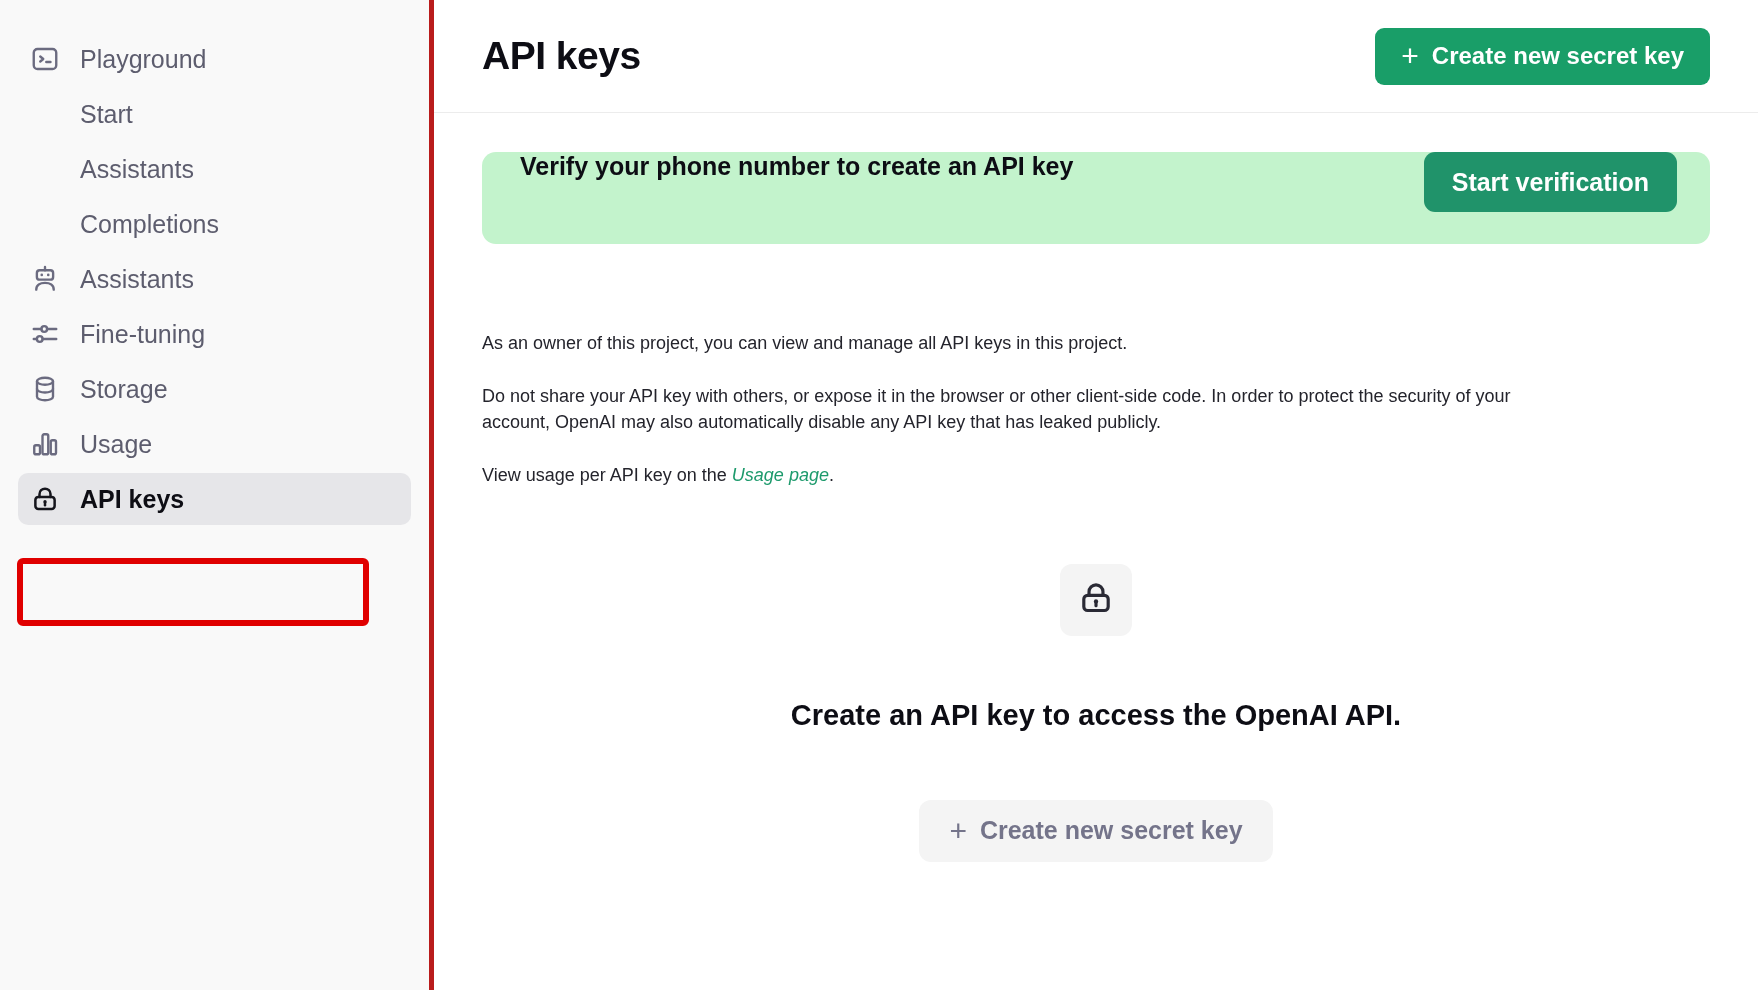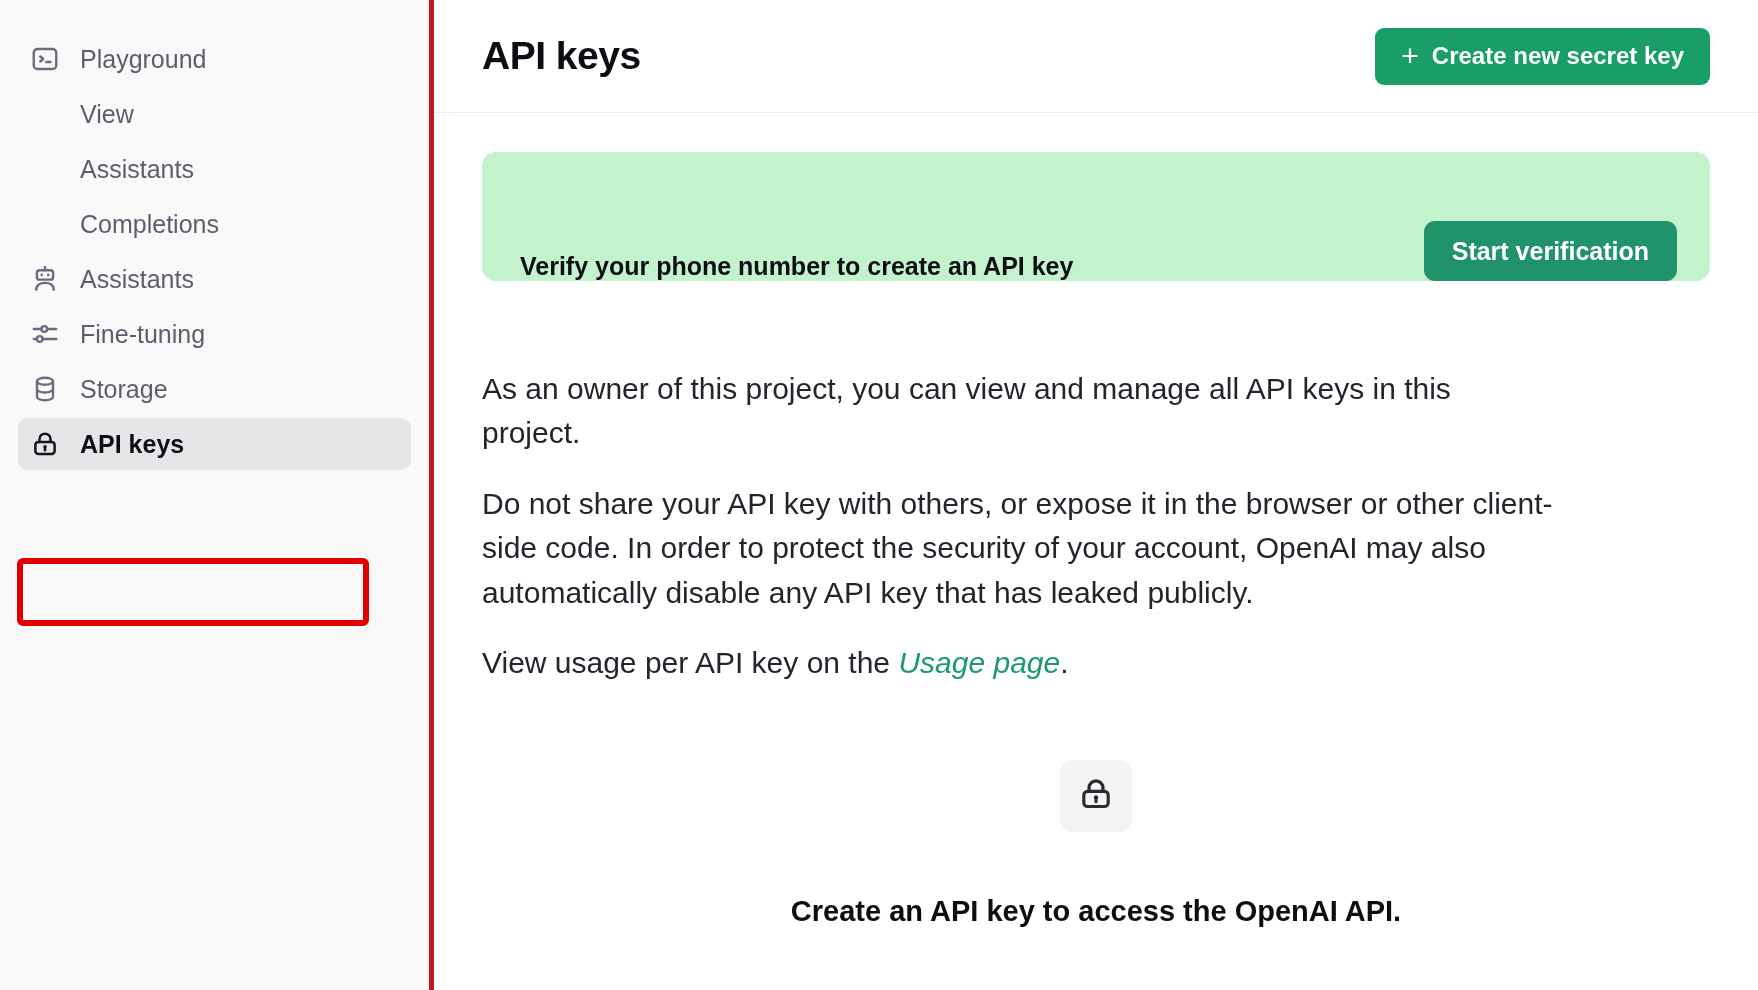--- a/index.html
+++ b/index.html
@@ -78,37 +78,37 @@
     white-space: nowrap;
   }
   .btn-green .plus { font-size: 30px; font-weight: 400; line-height: 0.8; }
 
   #content { padding: 0 48px; }
 
   #banner {
     margin-top: 39px;
     background: #c3f3cc;
     border-radius: 14px;
-    height: 129px;
-    display: flex; align-items: flex-end; justify-content: space-between;
+    height: 92px;
+    display: flex; align-items: flex-start; justify-content: space-between;
     padding: 0 33px 0 38px;
   }
   #banner-text { font-size: 25px; font-weight: 700; color: #0d0d14; }
   #btn-start-verification {
     background: #20936a;
     color: #fff; border: none;
     border-radius: 11px;
     font-size: 25px; font-weight: 700;
     font-family: Liberation Sans, sans-serif;
     height: 60px; padding: 0 28px;
     cursor: pointer; white-space: nowrap;
   }
 
   .para {
-    font-size: 30px;
+    font-size: 18px;
     color: #24242c;
     line-height: 1.48;
     max-width: 1075px;
     margin-top: 0;
   }
   #para-1 { margin-top: 86px; }
   #para-2 { margin-top: 26px; }
   #para-3 { margin-top: 26px; }
   .link-green { color: #1d9a6c; text-decoration: none; cursor: pointer; font-style: italic; }
 
@@ -151,21 +151,21 @@
         <svg width="30" height="30" viewBox="0 0 24 24" fill="none" stroke="#6b6b80" stroke-width="1.9" stroke-linecap="round" stroke-linejoin="round">
           <rect x="3" y="4" width="18" height="16" rx="3"></rect>
           <polyline points="8.2,10 10.6,12 8.2,14"></polyline>
           <line x1="13" y1="14.4" x2="16.4" y2="14.4"></line>
         </svg>
       </span>
       <span class="lbl">Playground</span>
     </div>
 
     <div class="nav-item sub">
-      <span class="lbl">View</span>
+      <span class="lbl">Start</span>
     </div>
 
     <div class="nav-item sub">
       <span class="lbl">Assistants</span>
     </div>
 
     <div class="nav-item sub">
       <span class="lbl">Completions</span>
     </div>
 
@@ -201,20 +201,30 @@
       <span class="ico">
         <svg width="30" height="30" viewBox="0 0 24 24" fill="none" stroke="#6b6b80" stroke-width="1.9" stroke-linecap="round" stroke-linejoin="round">
           <ellipse cx="12" cy="5.8" rx="6.4" ry="2.8"></ellipse>
           <path d="M5.6 5.8v12.4c0 1.55 2.87 2.8 6.4 2.8s6.4-1.25 6.4-2.8V5.8"></path>
           <path d="M5.6 12c0 1.55 2.87 2.8 6.4 2.8s6.4-1.25 6.4-2.8"></path>
         </svg>
       </span>
       <span class="lbl">Storage</span>
     </div>
 
+    <div class="nav-item">
+      <span class="ico">
+        <svg width="30" height="30" viewBox="0 0 24 24" fill="none" stroke="#6b6b80" stroke-width="1.9" stroke-linecap="round" stroke-linejoin="round">
+          <rect x="3.4" y="13" width="4.6" height="7.2" rx="1.3"></rect>
+          <rect x="10" y="4.2" width="4.6" height="16" rx="1.3"></rect>
+          <rect x="16.6" y="9" width="4.2" height="11.2" rx="1.3"></rect>
+        </svg>
+      </span>
+      <span class="lbl">Usage</span>
+    </div>
 
     <div class="nav-item active">
       <span class="ico">
         <svg width="30" height="30" viewBox="0 0 24 24" fill="none" stroke="#16161d" stroke-width="2" stroke-linecap="round" stroke-linejoin="round">
           <rect x="4.3" y="10.3" width="15.4" height="9.6" rx="2.4"></rect>
           <path d="M7.6 10.3V8.1a4.4 4.4 0 0 1 8.8 0v2.2"></path>
           <circle cx="12" cy="14.2" r="1.35" fill="#16161d" stroke="none"></circle>
           <line x1="12" y1="14.8" x2="12" y2="16.9"></line>
         </svg>
       </span>

